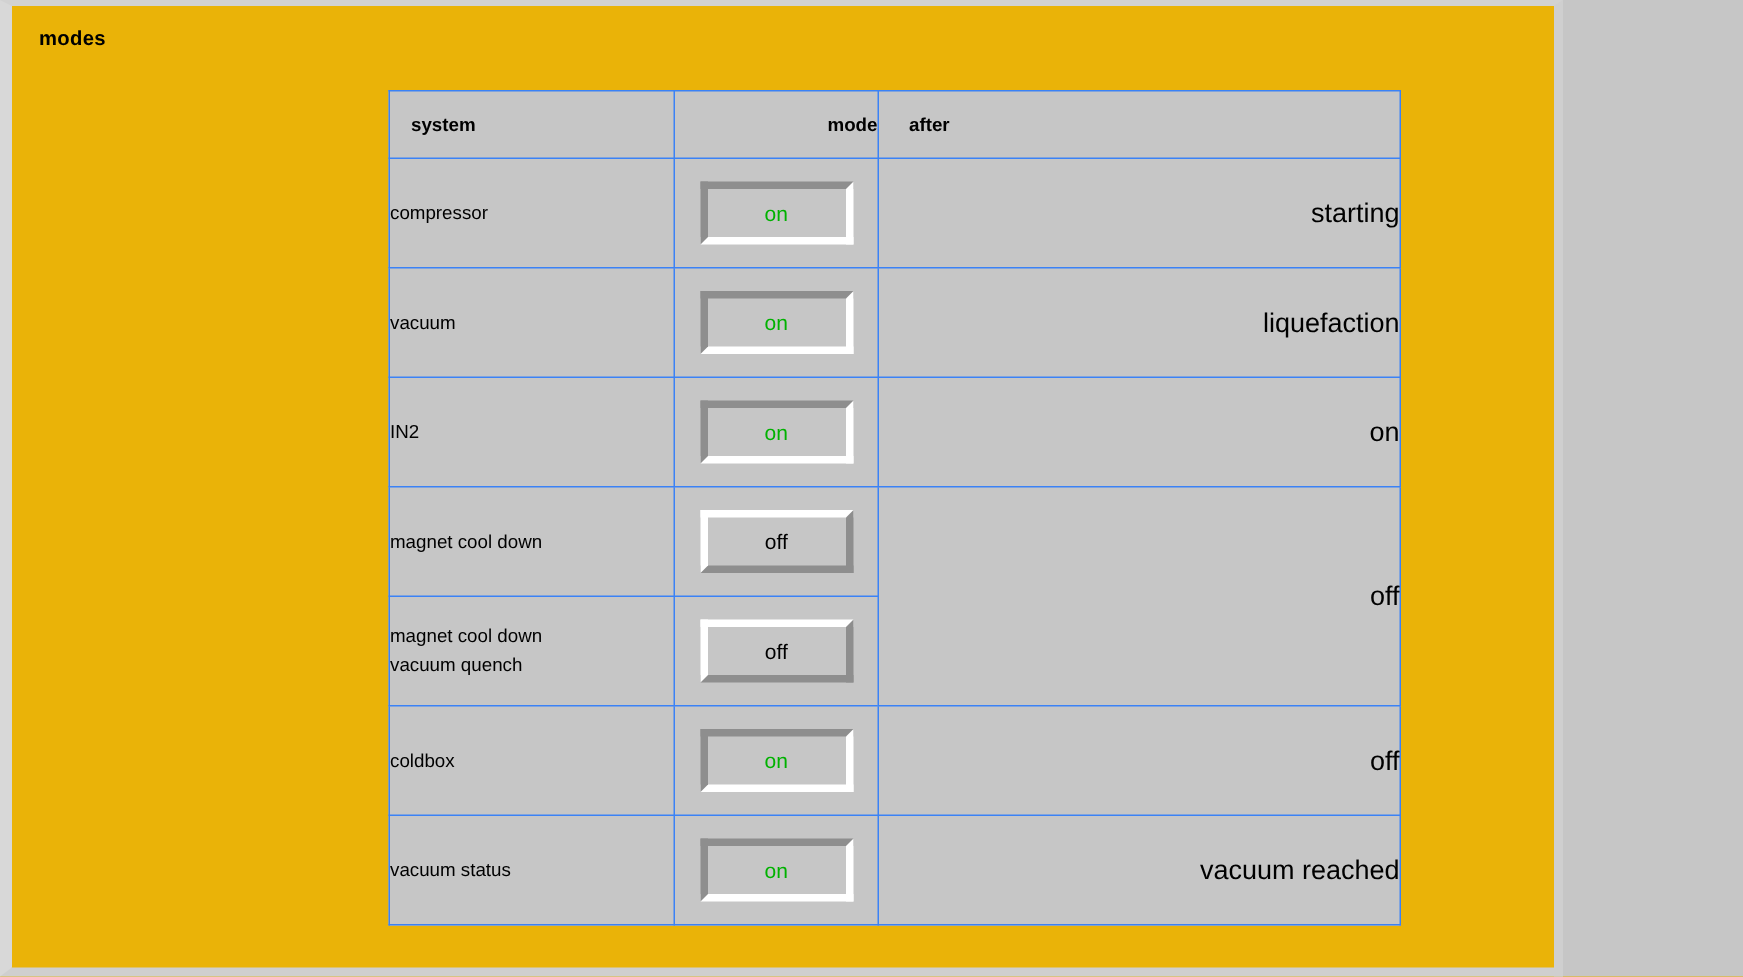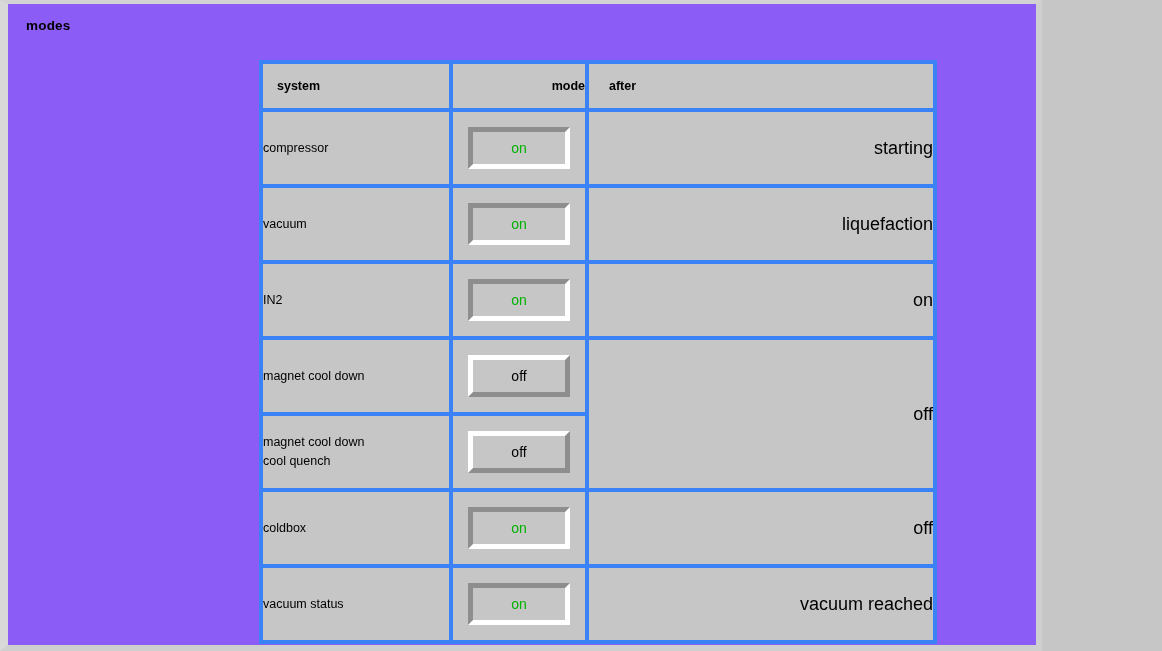--- a/index.html
+++ b/index.html
@@ -14,21 +14,21 @@
     background: #c6c6c6;
     font-family: "Liberation Sans", "DejaVu Sans", sans-serif;
   }
 
   
   #app-window {
     position: absolute;
     left: 0; top: 0;
     width: 1042px;
     height: 651px;
-    background: #8b5cf6;
+    background: #eab308;
     border-left: 8px solid #d8d8d8;
     border-top: 4px solid #d2d2d2;
     border-right: 6px solid #cfcfcf;
     border-bottom: 6px solid #cfcfcf;
     box-sizing: border-box;
   }
 
   
   #window-title {
     position: absolute;
@@ -47,21 +47,21 @@
     left: 251px;
     top: 56px;
   }
   table.modes-table {
     border-collapse: collapse;
     background: #c6c6c6;
     table-layout: fixed;
   }
   table.modes-table th,
   table.modes-table td {
-    border: 4px solid #3b82f6;
+    border: 1px solid #3b82f6;
     background: #c6c6c6;
     padding: 0;
     margin: 0;
     vertical-align: middle;
   }
 
   
   col.col-system { width: 190px; }
   col.col-mode   { width: 136px; }
   col.col-status { width: 348px; }
@@ -176,21 +176,21 @@
             <td class="cell-system"><span>IN2</span></td>
             <td class="cell-mode"><div class="mode-button state-on">on</div></td>
             <td class="cell-status"><span>on</span></td>
           </tr>
           <tr class="data-row">
             <td class="cell-system"><span>magnet cool down</span></td>
             <td class="cell-mode"><div class="mode-button state-off">off</div></td>
             <td class="cell-status" rowspan="2"><span>off</span></td>
           </tr>
           <tr class="data-row">
-            <td class="cell-system"><span>magnet cool down</span><span class="line2">cool quench</span></td>
+            <td class="cell-system"><span>magnet cool down</span><span class="line2">vacuum quench</span></td>
             <td class="cell-mode"><div class="mode-button state-off">off</div></td>
           </tr>
           <tr class="data-row">
             <td class="cell-system"><span>coldbox</span></td>
             <td class="cell-mode"><div class="mode-button state-on">on</div></td>
             <td class="cell-status"><span>off</span></td>
           </tr>
           <tr class="data-row">
             <td class="cell-system"><span>vacuum status</span></td>
             <td class="cell-mode"><div class="mode-button state-on">on</div></td>

